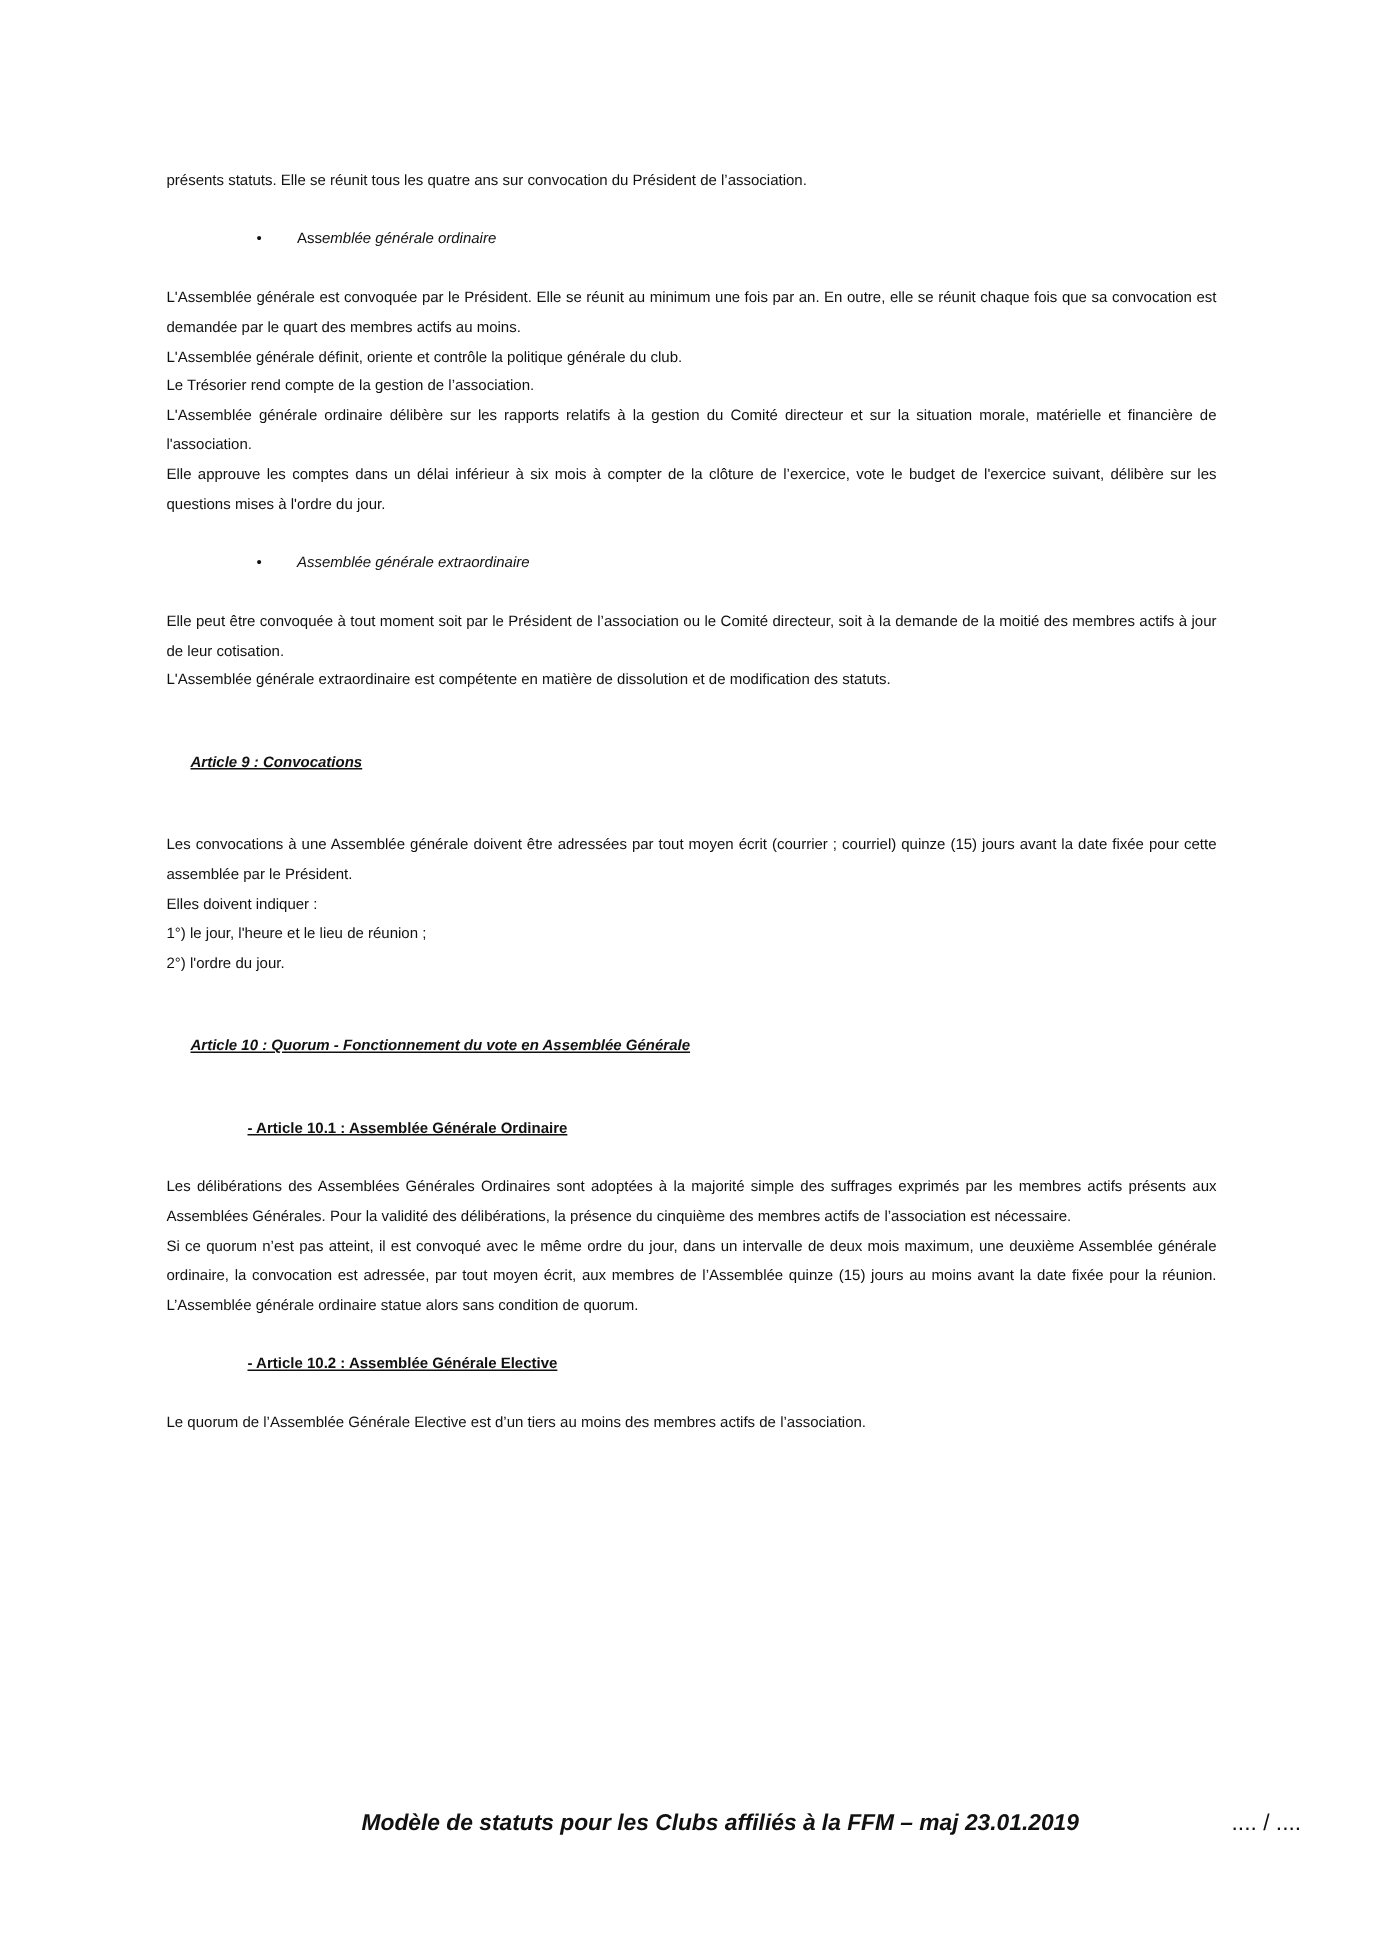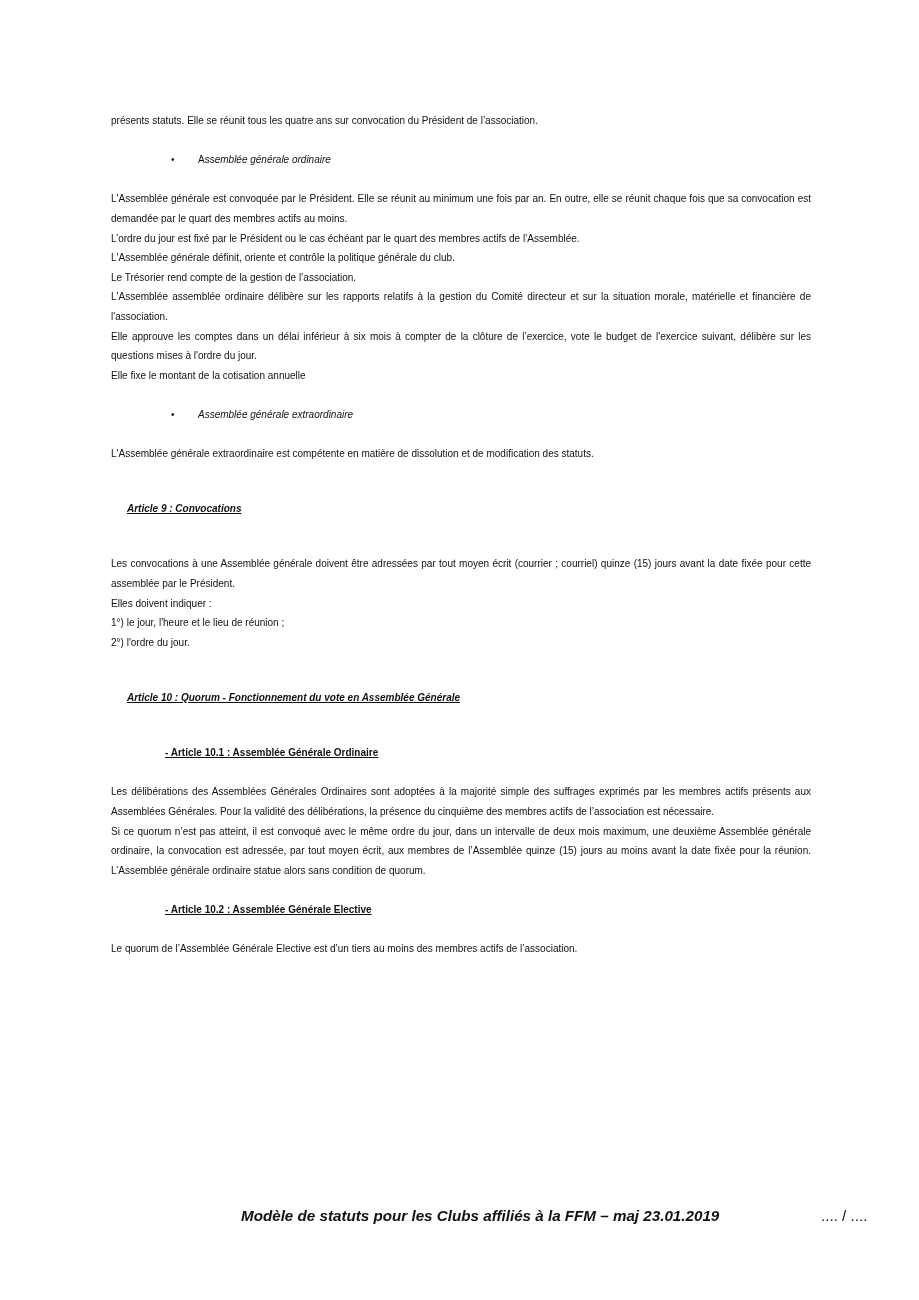--- a/index.html
+++ b/index.html
@@ -22,31 +22,30 @@
 <body>
 
 <div class="page">
   <p class="p">présents statuts. Elle se réunit tous les quatre ans sur convocation du Président de l’association.</p>
   <div class="gap"></div>
   <p class="bullet">
     <span class="dot">•</span><span>Ass</span><span class="it">emblée générale ordinaire</span>
   </p>
   <div class="gap"></div>
   <p class="p">L'Assemblée générale est convoquée par le Président. Elle se réunit au minimum une fois par an. En outre, elle se réunit chaque fois que sa convocation est demandée par le quart des membres actifs au moins.</p>
-  <p class="p">L’ordre du jour est fixé par le Président ou le cas échéant par le quart des membres actifs de l’Assemblée.</p>
   <p class="p">L'Assemblée générale définit, oriente et contrôle la politique générale du club.</p>
   <p class="p">Le Trésorier rend compte de la gestion de l’association.</p>
-  <p class="p">L'Assemblée assemblée ordinaire délibère sur les rapports relatifs à la gestion du Comité directeur et sur la situation morale, matérielle et financière de l'association.</p>
+  <p class="p">L'Assemblée générale ordinaire délibère sur les rapports relatifs à la gestion du Comité directeur et sur la situation morale, matérielle et financière de l'association.</p>
   <p class="p">Elle approuve les comptes dans un délai inférieur à six mois à compter de la clôture de l’exercice, vote le budget de l'exercice suivant, délibère sur les questions mises à l'ordre du jour.</p>
-  <p class="p">Elle fixe le montant de la cotisation annuelle</p>
   <div class="gap"></div>
   <p class="bullet">
     <span class="dot">•</span><span class="it">Assemblée générale extraordinaire</span>
   </p>
   <div class="gap"></div>
+  <p class="p">Elle peut être convoquée à tout moment soit par le Président de l’association ou le Comité directeur, soit à la demande de la moitié des membres actifs à jour de leur cotisation.</p>
   <p class="p">L'Assemblée générale extraordinaire est compétente en matière de dissolution et de modification des statuts.</p>
   <div class="gap"></div>
   <p class="article">Article 9 : Convocations</p>
   <div class="gap"></div>
   <p class="p">Les convocations à une Assemblée générale doivent être adressées par tout moyen écrit (courrier ; courriel) quinze (15) jours avant la date fixée pour cette assemblée par le Président.</p>
   <p class="p">Elles doivent indiquer :</p>
   <p class="p">1°) le jour, l'heure et le lieu de réunion ;</p>
   <p class="p">2°) l'ordre du jour.</p>
   <div class="gap"></div>
   <p class="article">Article 10 : Quorum - Fonctionnement du vote en Assemblée Générale</p>

